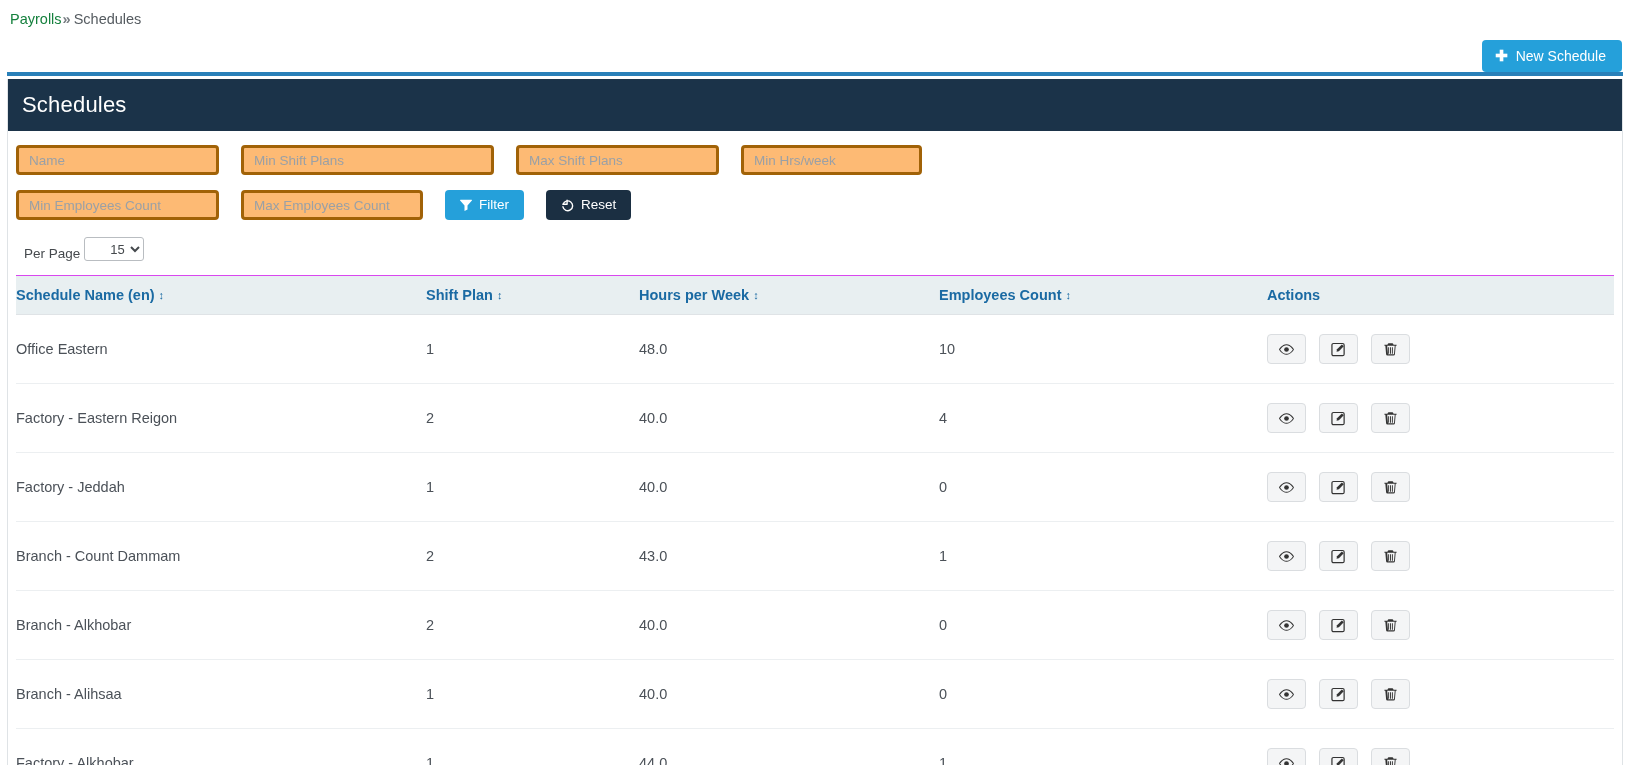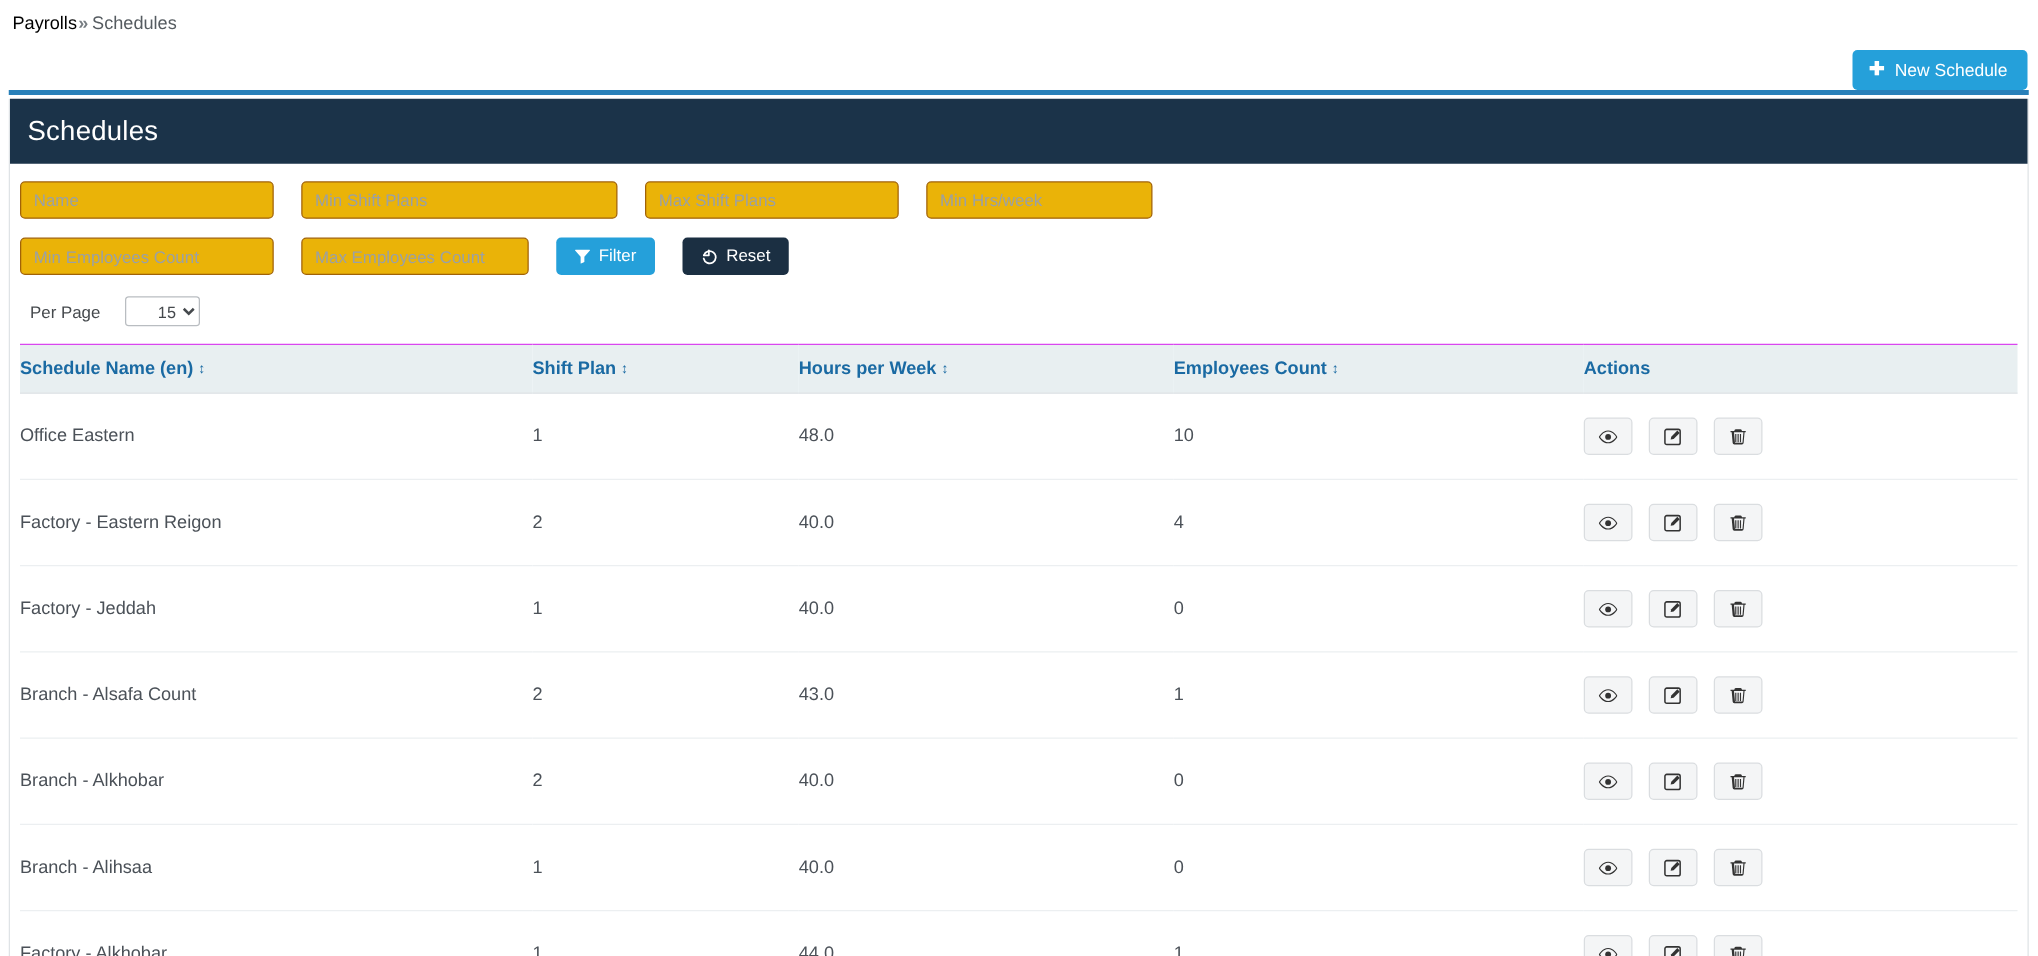--- a/index.html
+++ b/index.html
@@ -16,21 +16,21 @@
 
   
   .breadcrumb-bar {
     height: 40px;
     padding: 11px 0 0 10px;
     font-size: 14.5px;
     color: #555b60;
     background: #ffffff;
   }
   .breadcrumb-link {
-    color: #000000;
+    color: #15803d;
     text-decoration: none;
     cursor: pointer;
     text-align: center;
   }
   .breadcrumb-sep {
     color: #777d82;
     margin: 0 3px 0 1px;
     font-weight: bold;
   }
   .breadcrumb-current { color: #555b60; }
@@ -94,27 +94,27 @@
   
   .panel-body { padding: 14px 8px 0 8px; }
   .filter-row {
     display: flex;
     gap: 22px;
     margin-bottom: 15px;
     align-items: center;
   }
   .filter-input {
     height: 30px;
-    border: 1px solid #a16207;
+    border: 3px solid #a16207;
     border-radius: 4px;
     padding: 4px 10px;
     font-size: 13.5px;
     color: #55595d;
     font-family: "Liberation Sans", sans-serif;
-    background: #eab308;
+    background: #fdba74;
     outline: none;
   }
   .filter-input::placeholder { color: #9aa0a6; }
   .w-name   { width: 203px; }
   .w-minsp  { width: 253px; }
   .w-maxsp  { width: 203px; }
   .w-minhr  { width: 181px; }
   .w-maxhr  { width: 203px; }
   .w-minec  { width: 203px; }
   .w-maxec  { width: 182px; }
@@ -133,22 +133,22 @@
     padding: 0 15px;
     line-height: 1;
   }
   .btn-filter { background: #25a0da; }
   .btn-reset  { background: #1b2f42; }
   .ico-inline { display: inline-flex; align-items: center; }
 
   
   .perpage-row {
     display: flex;
-    align-items: center;
-    gap: 20px;
+    align-items: flex-end;
+    gap: 4px;
     padding: 2px 0 14px 8px;
     font-size: 13.5px;
     color: #45494d;
   }
   .perpage-select {
     height: 24px;
     border: 1px solid #b9bdc1;
     border-radius: 3px;
     font-size: 13px;
     font-family: "Liberation Sans", sans-serif;
@@ -389,21 +389,21 @@
                     <svg width="15" height="15" viewBox="0 0 16 16" fill="#333">
                       <path d="M5.5 5.5h1v7h-1zM7.5 5.5h1v7h-1zM9.5 5.5h1v7h-1z"></path>
                       <path d="M14.5 3h-3.2l-.4-1a1 1 0 0 0-.9-.6H6a1 1 0 0 0-.9.6l-.4 1H1.5v1h1l.8 9.1a1.5 1.5 0 0 0 1.5 1.4h6.4a1.5 1.5 0 0 0 1.5-1.4L13.5 4h1zm-2 1l-.78 9h-6.4L4.5 4z"></path>
                     </svg>
                   </span>
                 </button>
               </div>
             </td>
           </tr>
           <tr>
-            <td class="c-name">Branch - Alsafa Count</td>
+            <td class="c-name">Branch - Count Dammam</td>
             <td>2</td>
             <td>43.0</td>
             <td>1</td>
             <td>
               <div class="act-wrap">
                 <button class="act-btn">
                   <span>
                     <svg width="15" height="15" viewBox="0 0 16 16" fill="#333">
                       <path d="M16 8s-3-5.5-8-5.5S0 8 0 8s3 5.5 8 5.5S16 8 16 8zM1.17 8a13.1 13.1 0 0 1 1.66-2C4.12 4.7 5.88 3.5 8 3.5c2.12 0 3.88 1.2 5.17 2.5A13.1 13.1 0 0 1 14.83 8a13.1 13.1 0 0 1-1.66 2C11.88 11.3 10.12 12.5 8 12.5c-2.12 0-3.88-1.2-5.17-2.5A13.1 13.1 0 0 1 1.17 8z"></path>
                       <circle cx="8" cy="8" r="2.5"></circle>

